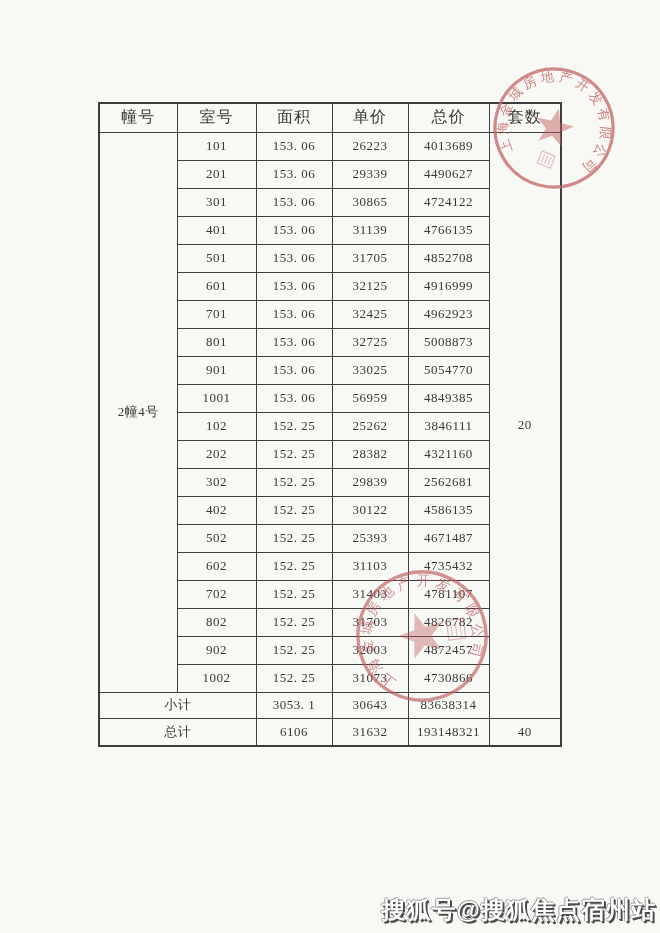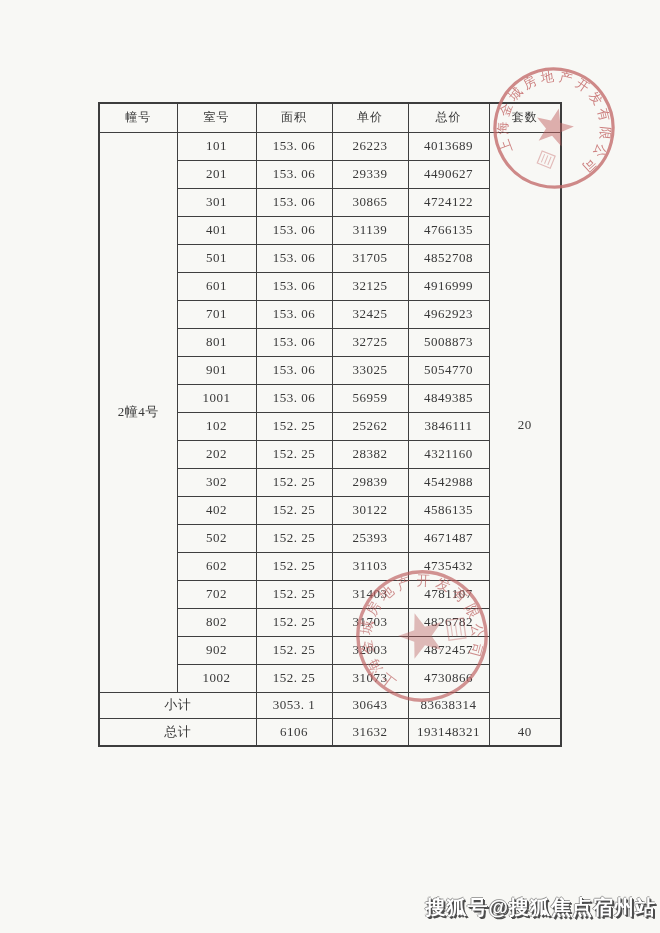--- a/index.html
+++ b/index.html
@@ -40,34 +40,34 @@
     font-size: 13px;
     font-weight: normal;
     color: #383838;
     letter-spacing: .5px;
     white-space: nowrap;
     overflow: hidden;
   }
   .price-table thead tr { height: 29px; }
   .price-table tbody tr { height: 28px; }
   .price-table tr[data-name="subtotal-row"] { height: 26px; }
-  .price-table th { font-size: 12px; letter-spacing: 1px; }
+  .price-table th { font-size: 16px; letter-spacing: 1px; }
 
   .stamp {
     position: absolute;
     pointer-events: none;
   }
   .stamp-top { left: 488px; top: 62px; }
   .stamp-mid { left: 352px; top: 566px; }
 
   .watermark {
     position: absolute;
     top: 894px; right: 4px;
     font-family: "Liberation Sans", "DejaVu Sans", sans-serif;
-    font-size: 20px;
+    font-size: 24px;
     font-weight: bold;
     letter-spacing: 1px;
     color: #ffffff;
     text-shadow:
       2px 2px 0 #4c4c4c,
       1px 1px 0 #5a5a5a,
       -1px 0 0 rgba(90,90,90,.55),
       0 -1px 0 rgba(90,90,90,.55);
     white-space: nowrap;
   }
@@ -166,21 +166,21 @@
       <tr data-name="table-row">
         <td data-name="room-cell">202</td>
         <td data-name="area-cell">152. 25</td>
         <td data-name="unit-price-cell">28382</td>
         <td data-name="total-price-cell">4321160</td>
       </tr>
       <tr data-name="table-row">
         <td data-name="room-cell">302</td>
         <td data-name="area-cell">152. 25</td>
         <td data-name="unit-price-cell">29839</td>
-        <td data-name="total-price-cell">4542988</td>
+        <td data-name="total-price-cell">2562681</td>
       </tr>
       <tr data-name="table-row">
         <td data-name="room-cell">402</td>
         <td data-name="area-cell">152. 25</td>
         <td data-name="unit-price-cell">30122</td>
         <td data-name="total-price-cell">4586135</td>
       </tr>
       <tr data-name="table-row">
         <td data-name="room-cell">502</td>
         <td data-name="area-cell">152. 25</td>

